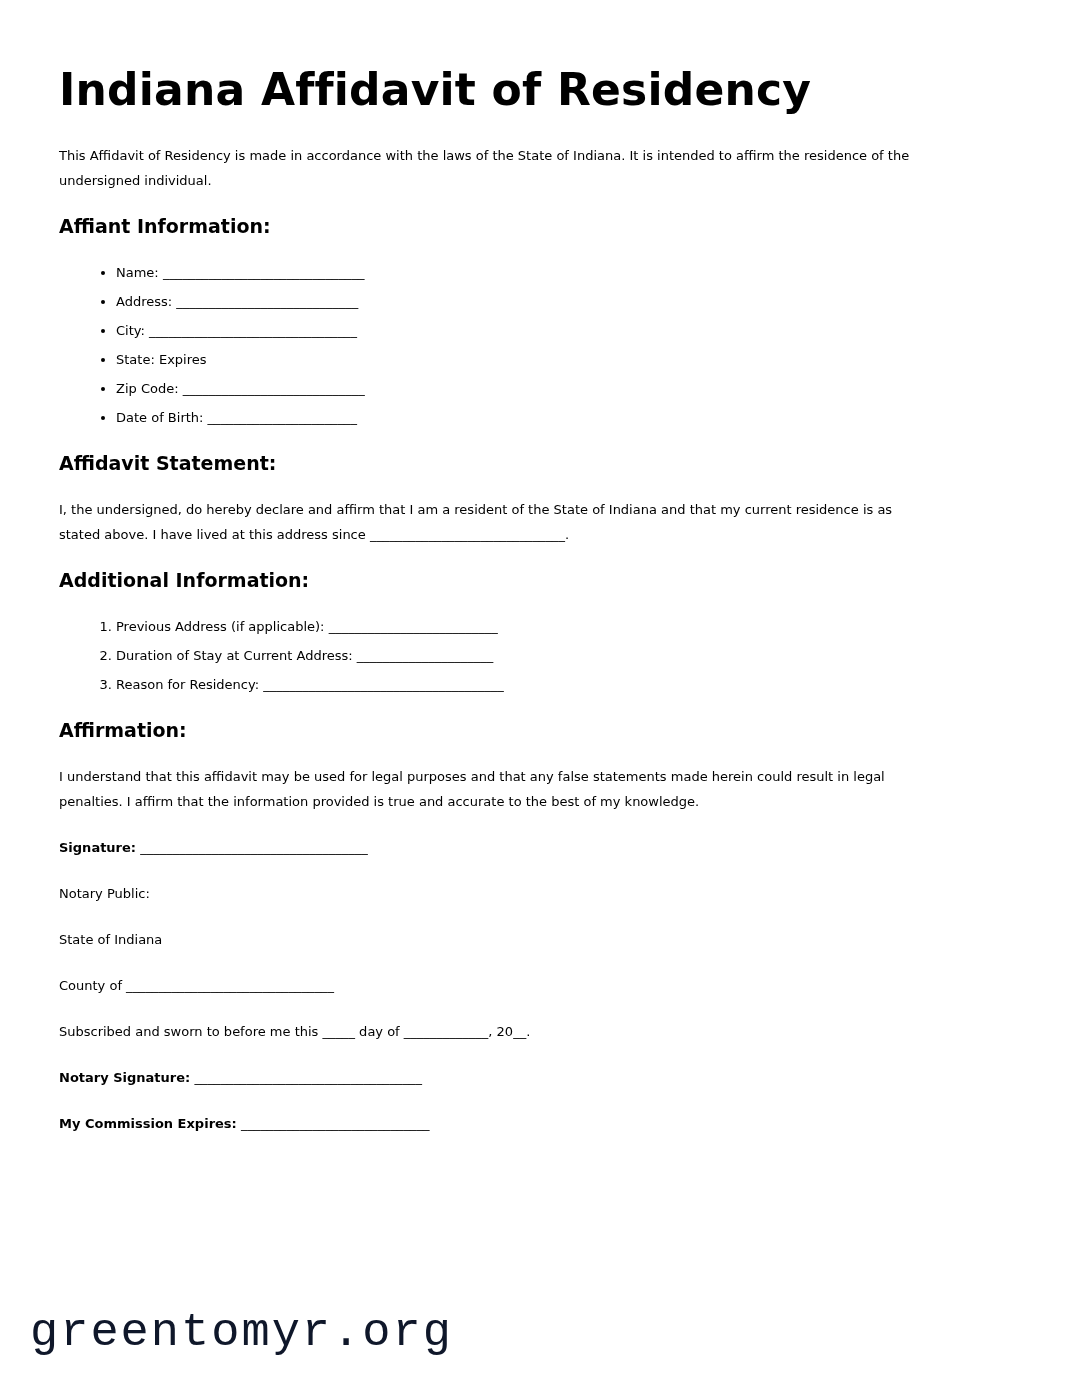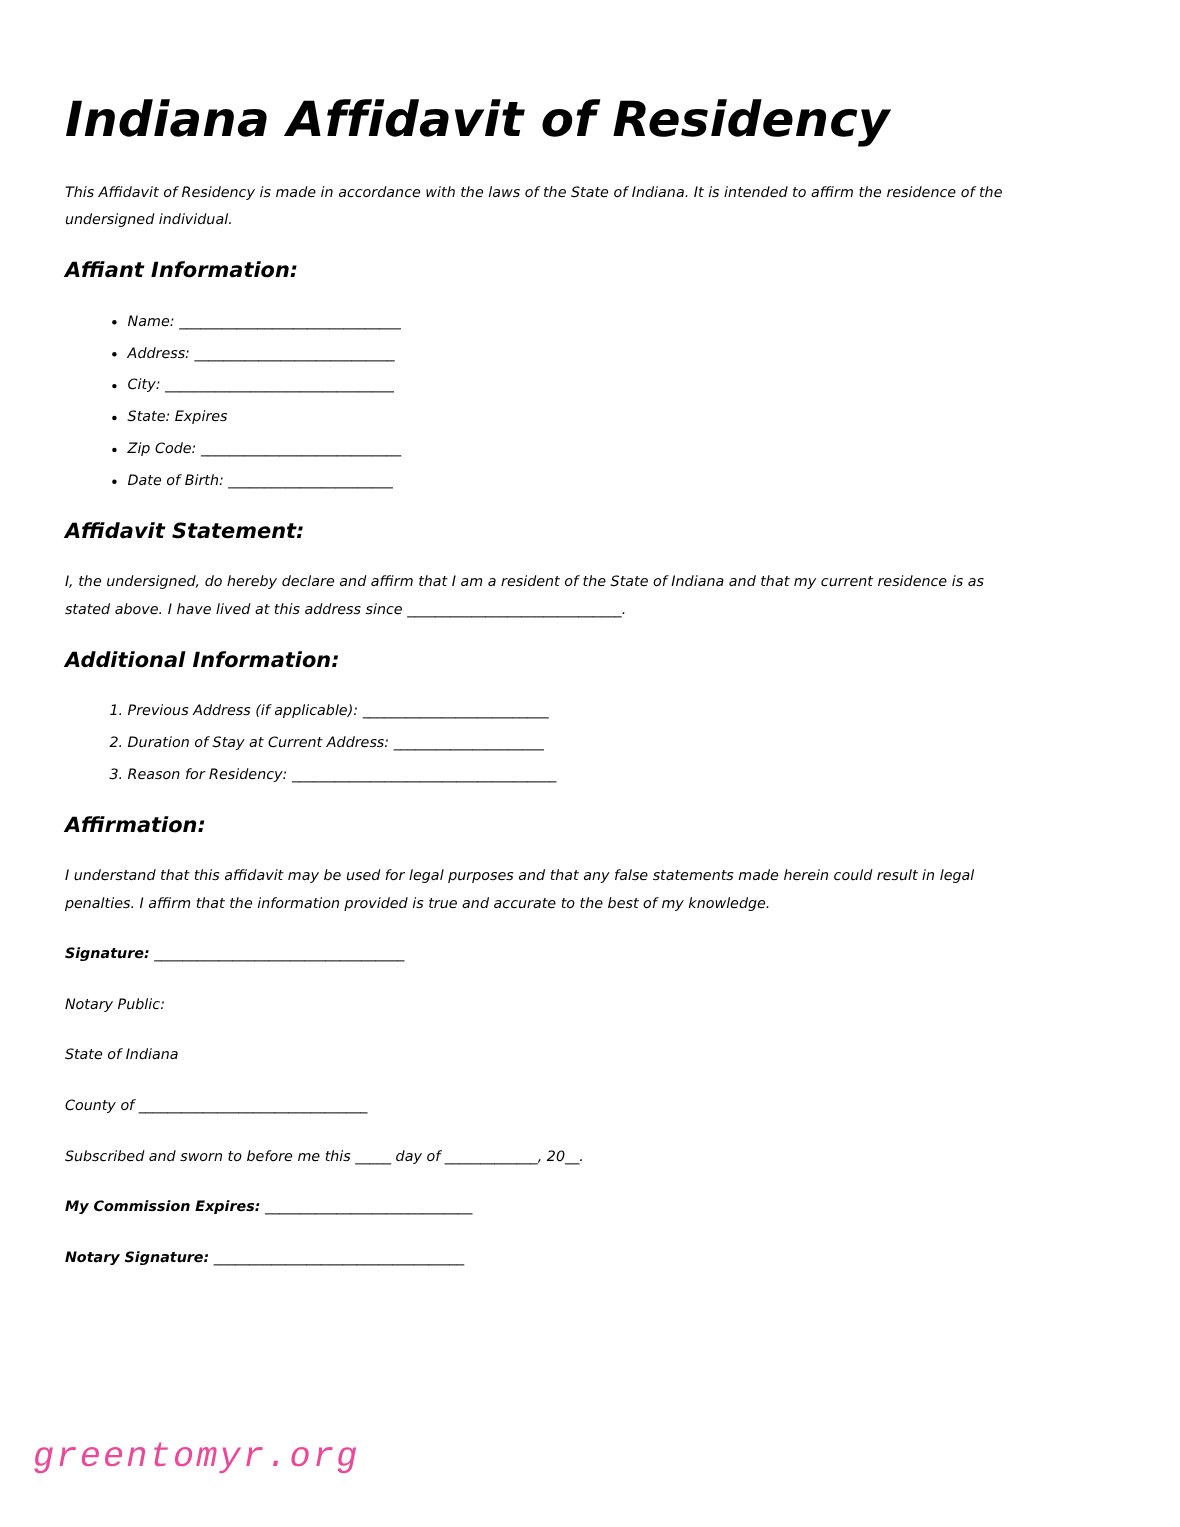--- a/index.html
+++ b/index.html
@@ -8,23 +8,22 @@
     background: #ffffff;
   }
   .page {
     position: relative;
     width: 988px;
     height: 1388px;
     box-sizing: border-box;
     background: #ffffff;
     color: #000000;
     font-family: "DejaVu Sans", sans-serif;
-    padding: 84px 60px 0 59px;
+    padding: 64px 60px 0 59px;
     overflow: hidden;
-    font-style: italic;
   }
   h1.title {
     font-size: 44px;
     line-height: 1.2;
     font-weight: bold;
     margin: 0 0 26px 0;
     letter-spacing: 0.2px;
   }
   p, h2, ul, ol {
     font-size: 13px;
@@ -46,22 +45,22 @@
     letter-spacing: 0;
   }
   strong.lbl {
     font-weight: bold;
   }
   .watermark {
     position: absolute;
     left: 30px;
     top: 1306px;
     font-family: "Liberation Mono", monospace;
-    font-size: 32px;
-    color: #ec4899;
+    font-size: 47px;
+    color: #0f172a;
     letter-spacing: 2px;
   }
 </style>
 </head>
 <body>
 
 <div class="page">
 
   <h1 class="title">Indiana Affidavit of Residency</h1>
 
@@ -132,24 +131,24 @@
   <p>State of Indiana</p>
 
   <p>
     <span>County of</span>
     <span class="blank">________________________________</span>
   </p>
 
   <p>Subscribed and sworn to before me this _____ day of _____________, 20__.</p>
 
   <p>
-    <strong class="lbl">My Commission Expires:</strong>
-    <span class="blank">_____________________________</span>
+    <strong class="lbl">Notary Signature:</strong>
+    <span class="blank">___________________________________</span>
   </p>
 
   <p>
-    <strong class="lbl">Notary Signature:</strong>
-    <span class="blank">___________________________________</span>
+    <strong class="lbl">My Commission Expires:</strong>
+    <span class="blank">_____________________________</span>
   </p>
 
   <div class="watermark">greentomyr.org</div>
 
 </div>
 
 </body></html>

